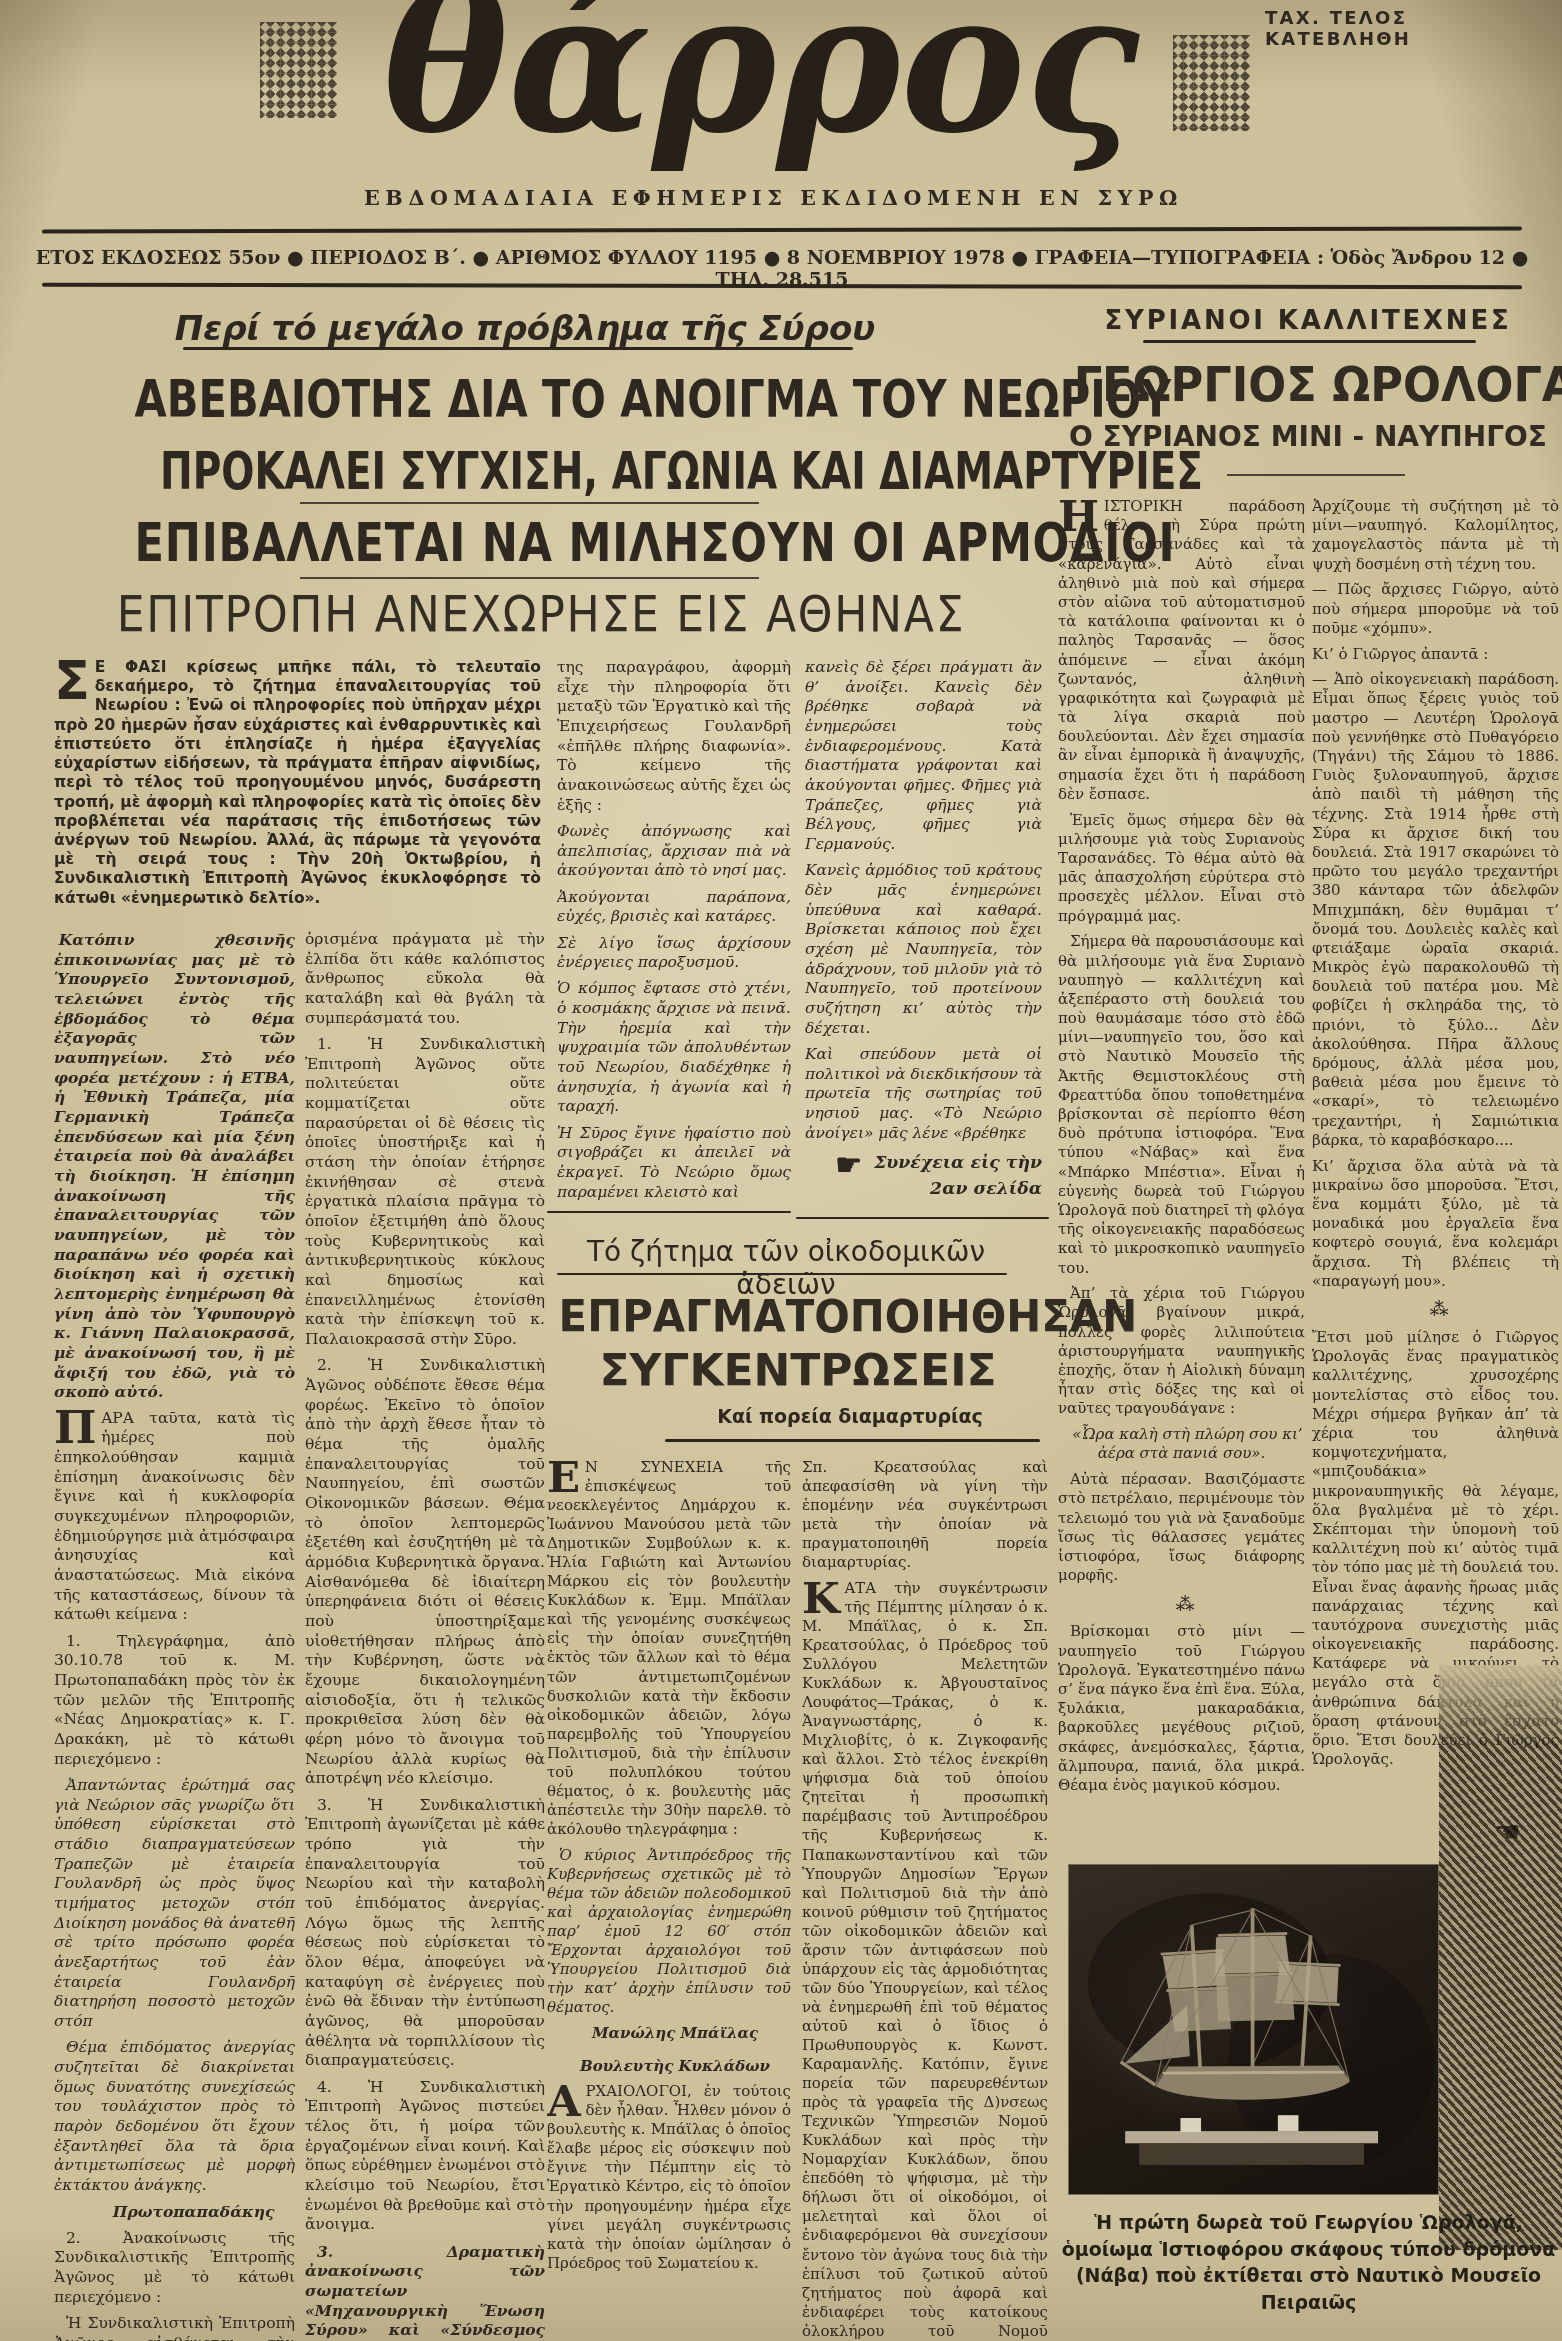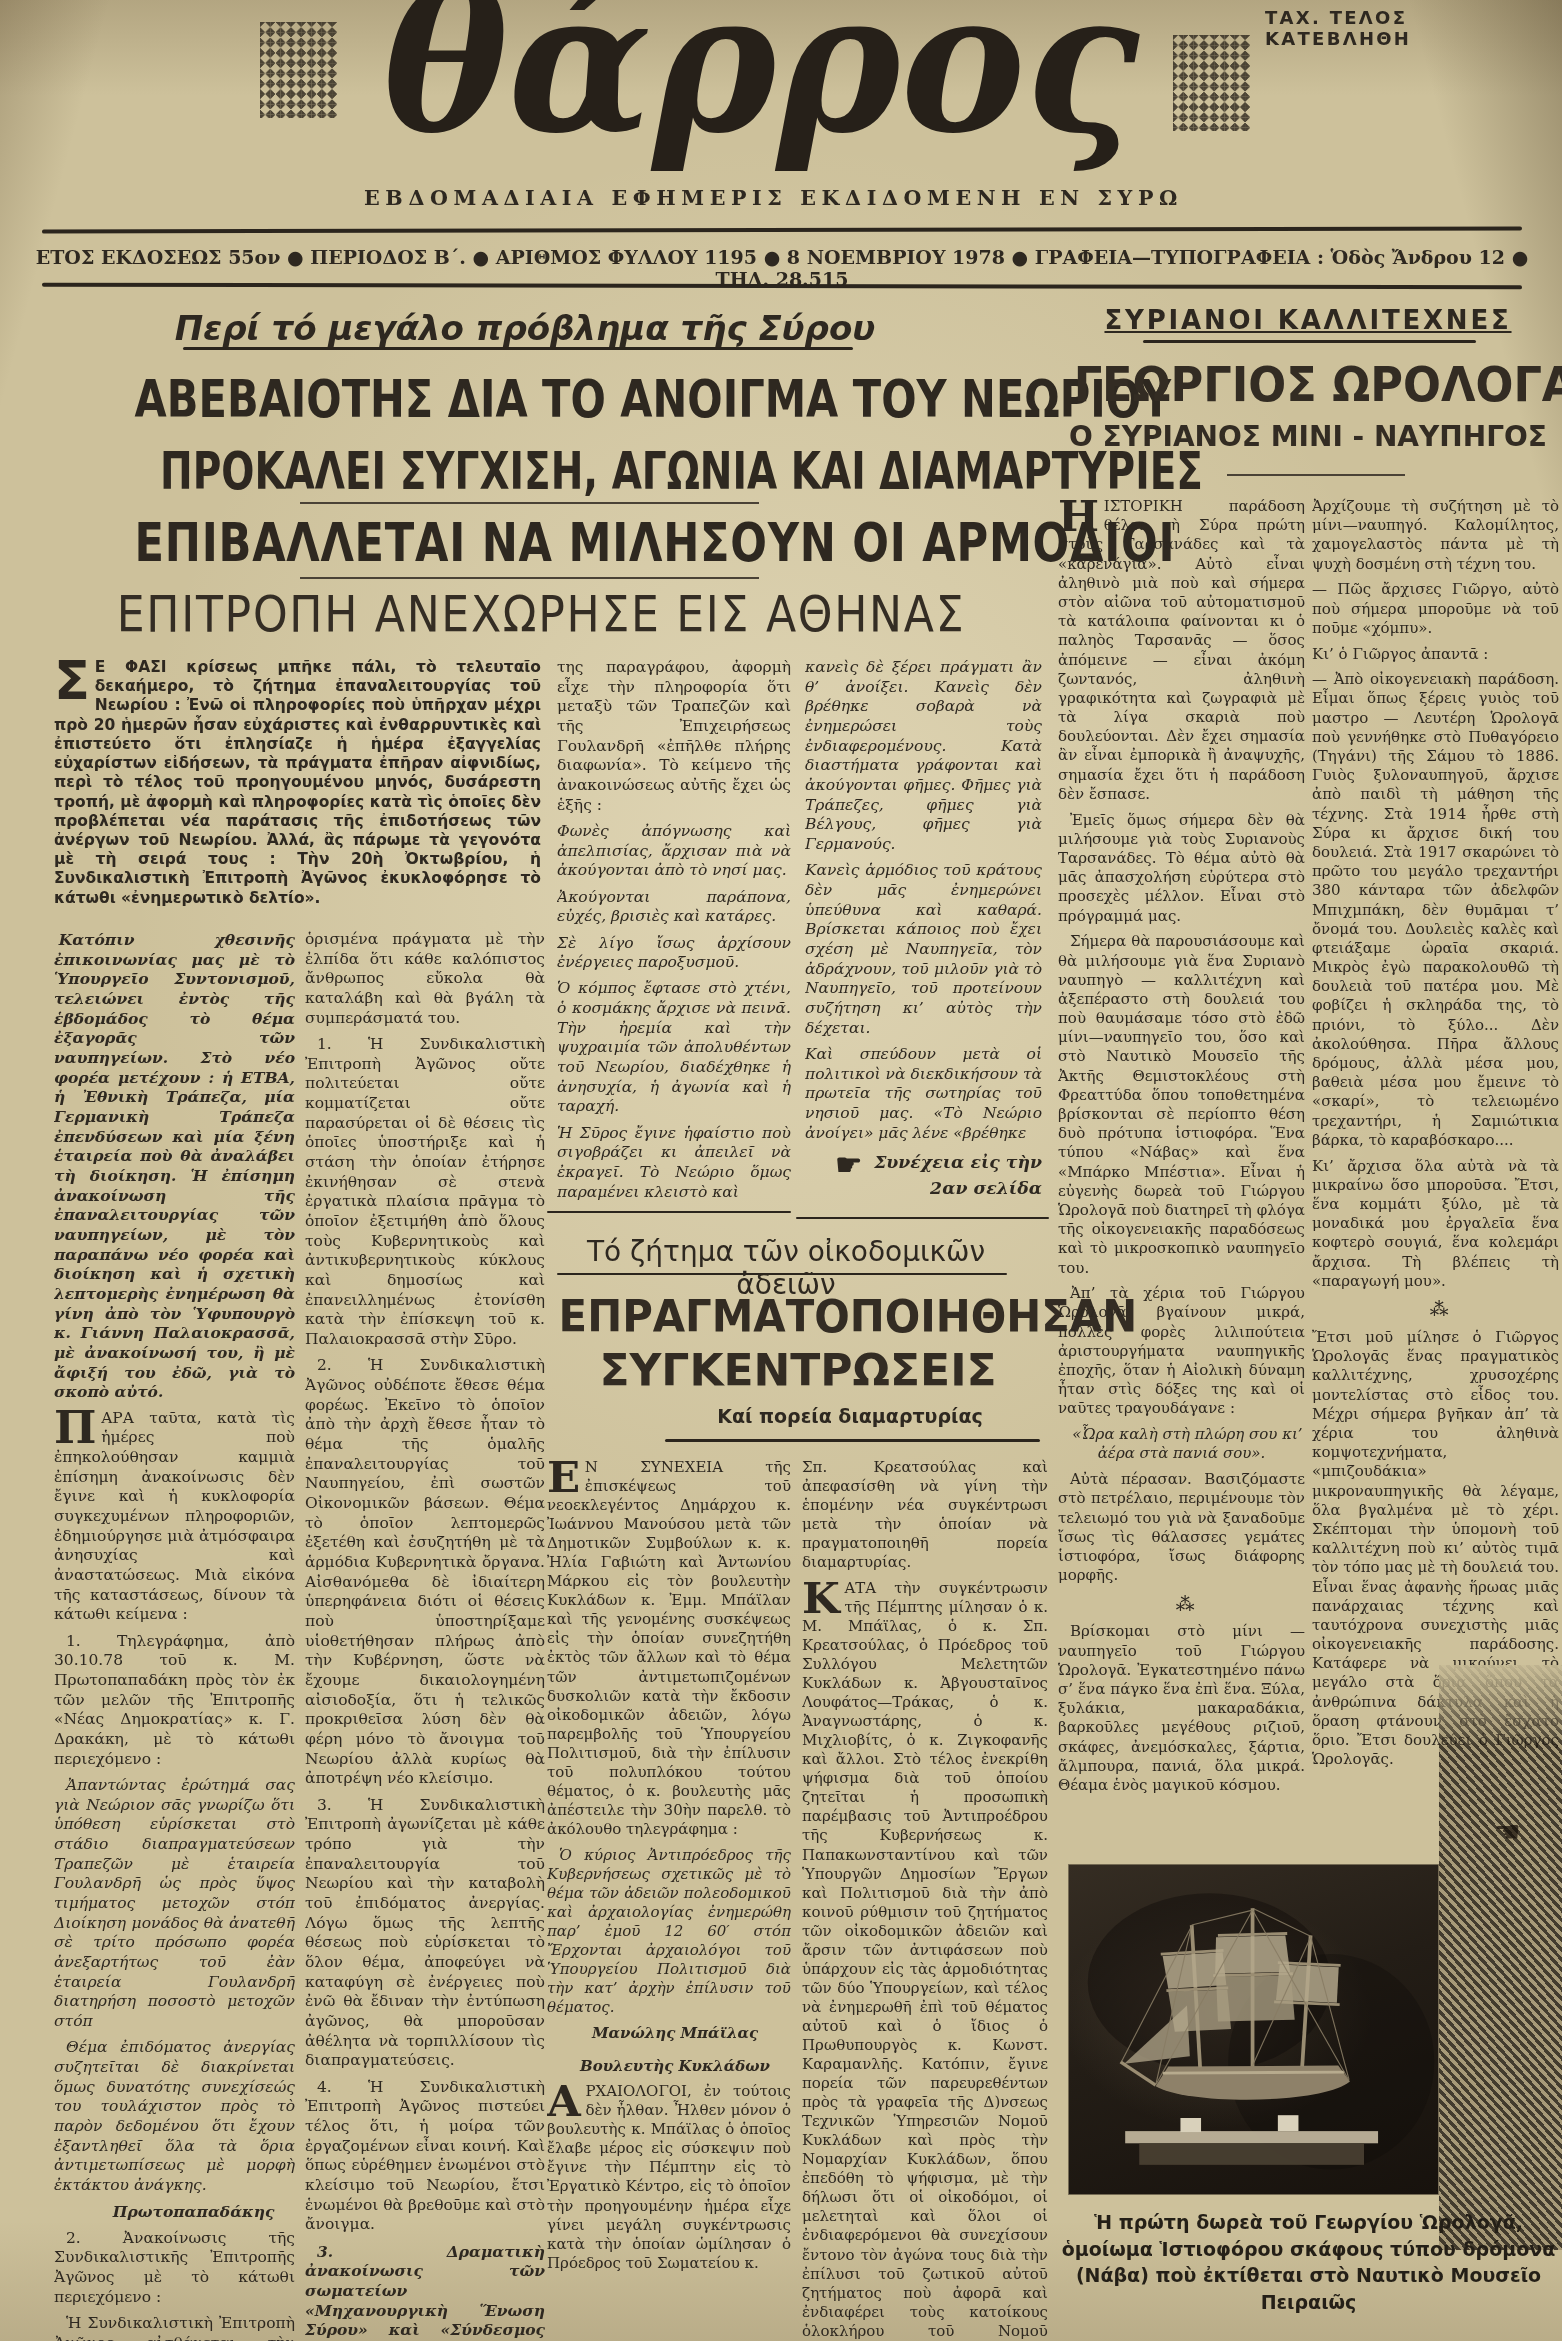--- a/index.html
+++ b/index.html
@@ -103,21 +103,21 @@
   <div class="abs col just" style="left:305px;top:930px;width:240px;height:1447px;font-size:15.5px;">
     <p class="nodent"><span>ὁρισμένα πράγματα μὲ τὴν ἐλπίδα ὅτι κάθε καλόπιστος ἄνθρωπος εὔκολα θὰ καταλάβη καὶ θὰ βγάλη τὰ συμπεράσματά του.</span></p>
     <p><span>1. Ἡ Συνδικαλιστικὴ Ἐπιτροπὴ Ἀγῶνος οὔτε πολιτεύεται οὔτε κομματίζεται οὔτε παρασύρεται οἱ δὲ θέσεις τὶς ὁποῖες ὑποστήριξε καὶ ἡ στάση τὴν ὁποίαν ἐτήρησε ἐκινήθησαν σὲ στενὰ ἐργατικὰ πλαίσια πρᾶγμα τὸ ὁποῖον ἐξετιμήθη ἀπὸ ὅλους τοὺς Κυβερνητικοὺς καὶ ἀντικυβερνητικοὺς κύκλους καὶ δημοσίως καὶ ἐπανειλλημένως ἐτονίσθη κατὰ τὴν ἐπίσκεψη τοῦ κ. Παλαιοκρασσᾶ στὴν Σῦρο.</span></p>
     <p><span>2. Ἡ Συνδικαλιστικὴ Ἀγῶνος οὐδέποτε ἔθεσε θέμα φορέως. Ἐκεῖνο τὸ ὁποῖον ἀπὸ τὴν ἀρχὴ ἔθεσε ἦταν τὸ θέμα τῆς ὁμαλῆς ἐπαναλειτουργίας τοῦ Ναυπηγείου, ἐπὶ σωστῶν Οἰκονομικῶν βάσεων. Θέμα τὸ ὁποῖον λεπτομερῶς ἐξετέθη καὶ ἐσυζητήθη μὲ τὰ ἁρμόδια Κυβερνητικὰ ὄργανα. Αἰσθανόμεθα δὲ ἰδιαίτερη ὑπερηφάνεια διότι οἱ θέσεις ποὺ ὑποστηρίξαμε υἱοθετήθησαν πλήρως ἀπὸ τὴν Κυβέρνηση, ὥστε νὰ ἔχουμε δικαιολογημένη αἰσιοδοξία, ὅτι ἡ τελικῶς προκριθεῖσα λύση δὲν θὰ φέρη μόνο τὸ ἄνοιγμα τοῦ Νεωρίου ἀλλὰ κυρίως θὰ ἀποτρέψη νέο κλείσιμο.</span></p>
     <p><span>3. Ἡ Συνδικαλιστικὴ Ἐπιτροπὴ ἀγωνίζεται μὲ κάθε τρόπο γιὰ τὴν ἐπαναλειτουργία τοῦ Νεωρίου καὶ τὴν καταβολὴ τοῦ ἐπιδόματος ἀνεργίας. Λόγω ὅμως τῆς λεπτῆς θέσεως ποὺ εὑρίσκεται τὸ ὅλον θέμα, ἀποφεύγει νὰ καταφύγη σὲ ἐνέργειες ποὺ ἐνῶ θὰ ἔδιναν τὴν ἐντύπωση ἀγῶνος, θὰ μποροῦσαν ἀθέλητα νὰ τορπιλλίσουν τὶς διαπραγματεύσεις.</span></p>
     <p><span>4. Ἡ Συνδικαλιστικὴ Ἐπιτροπὴ Ἀγῶνος πιστεύει τέλος ὅτι, ἡ μοίρα τῶν ἐργαζομένων εἶναι κοινή. Καὶ ὅπως εὑρέθημεν ἑνωμένοι στὸ κλείσιμο τοῦ Νεωρίου, ἔτσι ἑνωμένοι θὰ βρεθοῦμε καὶ στὸ ἄνοιγμα.</span></p>
     <p class="bi"><span>3. Δραματικὴ ἀνακοίνωσις τῶν σωματείων «Μηχανουργικὴ Ἕνωση Σύρου» καὶ «Σύνδεσμος Ὑφαλοχρωματιστῶν Σύρου», τὸ νόημα τῆς ὁποίας προκύπτει ἀπὸ τὴν προτελευταία</span></p>
   </div>
 
   <div class="abs col just" style="left:557px;top:658px;width:234px;height:546px;font-size:15.5px;">
-    <p class="nodent"><span>της παραγράφου, ἀφορμὴ εἶχε τὴν πληροφορία ὅτι μεταξὺ τῶν Τραπεζῶν καὶ τῆς Ἐπιχειρήσεως Γουλανδρῆ «ἐπῆλθε πλήρης διαφωνία». Τὸ κείμενο τῆς ἀνακοινώσεως αὐτῆς ἔχει ὡς ἑξῆς :</span></p>
+    <p class="nodent"><span>της παραγράφου, ἀφορμὴ εἶχε τὴν πληροφορία ὅτι μεταξὺ τῶν Ἐργατικὸ καὶ τῆς Ἐπιχειρήσεως Γουλανδρῆ «ἐπῆλθε πλήρης διαφωνία». Τὸ κείμενο τῆς ἀνακοινώσεως αὐτῆς ἔχει ὡς ἑξῆς :</span></p>
     <p class="it nodent"><span>Φωνὲς ἀπόγνωσης καὶ ἀπελπισίας, ἄρχισαν πιὰ νὰ ἀκούγονται ἀπὸ τὸ νησί μας.</span></p>
     <p class="it nodent"><span>Ἀκούγονται παράπονα, εὐχές, βρισιὲς καὶ κατάρες.</span></p>
     <p class="it nodent"><span>Σὲ λίγο ἴσως ἀρχίσουν ἐνέργειες παροξυσμοῦ.</span></p>
     <p class="it nodent"><span>Ὁ κόμπος ἔφτασε στὸ χτένι, ὁ κοσμάκης ἄρχισε νὰ πεινᾶ. Τὴν ἠρεμία καὶ τὴν ψυχραιμία τῶν ἀπολυθέντων τοῦ Νεωρίου, διαδέχθηκε ἡ ἀνησυχία, ἡ ἀγωνία καὶ ἡ ταραχή.</span></p>
     <p class="it nodent"><span>Ἡ Σῦρος ἔγινε ἡφαίστιο ποὺ σιγοβράζει κι ἀπειλεῖ νὰ ἐκραγεῖ. Τὸ Νεώριο ὅμως παραμένει κλειστὸ καὶ</span></p>
   </div>
 
   <div class="abs col just" style="left:805px;top:658px;width:237px;height:546px;font-size:15.5px;">
     <p class="it nodent"><span>κανεὶς δὲ ξέρει πράγματι ἂν θ’ ἀνοίξει. Κανεὶς δὲν βρέθηκε σοβαρὰ νὰ ἐνημερώσει τοὺς ἐνδιαφερομένους. Κατὰ διαστήματα γράφονται καὶ ἀκούγονται φῆμες. Φῆμες γιὰ Τράπεζες, φῆμες γιὰ Βέλγους, φῆμες γιὰ Γερμανούς.</span></p>
     <p class="it nodent"><span>Κανεὶς ἁρμόδιος τοῦ κράτους δὲν μᾶς ἐνημερώνει ὑπεύθυνα καὶ καθαρά. Βρίσκεται κάποιος ποὺ ἔχει σχέση μὲ Ναυπηγεῖα, τὸν ἀδράχνουν, τοῦ μιλοῦν γιὰ τὸ Ναυπηγεῖο, τοῦ προτείνουν συζήτηση κι’ αὐτὸς τὴν δέχεται.</span></p>
@@ -146,21 +146,21 @@
     <p class="sigc" style="margin-bottom:14px;"><span>Μανώλης Μπάϊλας</span></p>
     <p class="sigc"><span>Βουλευτὴς Κυκλάδων</span></p>
     <p class="nodent"><span class="dc">Α</span><span>ΡΧΑΙΟΛΟΓΟΙ, ἐν τούτοις δὲν ἦλθαν. Ἦλθεν μόνον ὁ βουλευτὴς κ. Μπάϊλας ὁ ὁποῖος ἔλαβε μέρος εἰς σύσκεψιν ποὺ ἔγινε τὴν Πέμπτην εἰς τὸ Ἐργατικὸ Κέντρο, εἰς τὸ ὁποῖον τὴν προηγουμένην ἡμέρα εἶχε γίνει μεγάλη συγκέντρωσις κατὰ τὴν ὁποίαν ὡμίλησαν ὁ Πρόεδρος τοῦ Σωματείου κ.</span></p>
   </div>
 
   <div class="abs col just" style="left:802px;top:1458px;width:246px;height:920px;font-size:15px;">
     <p class="nodent"><span>Σπ. Κρεατσούλας καὶ ἀπεφασίσθη νὰ γίνη τὴν ἑπομένην νέα συγκέντρωσι μετὰ τὴν ὁποίαν νὰ πραγματοποιηθῆ πορεία διαμαρτυρίας.</span></p>
     <p class="nodent"><span class="dc">Κ</span><span>ΑΤΑ τὴν συγκέντρωσιν τῆς Πέμπτης μίλησαν ὁ κ. Μ. Μπάϊλας, ὁ κ. Σπ. Κρεατσούλας, ὁ Πρόεδρος τοῦ Συλλόγου Μελετητῶν Κυκλάδων κ. Ἀβγουσταῖνος Λουφάτος—Τράκας, ὁ κ. Ἀναγνωστάρης, ὁ κ. Μιχλιοβίτς, ὁ κ. Ζιγκοφανῆς καὶ ἄλλοι. Στὸ τέλος ἐνεκρίθη ψήφισμα διὰ τοῦ ὁποίου ζητεῖται ἡ προσωπικὴ παρέμβασις τοῦ Ἀντιπροέδρου τῆς Κυβερνήσεως κ. Παπακωνσταντίνου καὶ τῶν Ὑπουργῶν Δημοσίων Ἔργων καὶ Πολιτισμοῦ διὰ τὴν ἀπὸ κοινοῦ ρύθμισιν τοῦ ζητήματος τῶν οἰκοδομικῶν ἀδειῶν καὶ ἄρσιν τῶν ἀντιφάσεων ποὺ ὑπάρχουν εἰς τὰς ἁρμοδιότητας τῶν δύο Ὑπουργείων, καὶ τέλος νὰ ἐνημερωθῆ ἐπὶ τοῦ θέματος αὐτοῦ καὶ ὁ ἴδιος ὁ Πρωθυπουργὸς κ. Κωνστ. Καραμανλῆς. Κατόπιν, ἔγινε πορεία τῶν παρευρεθέντων πρὸς τὰ γραφεῖα τῆς Δ)νσεως Τεχνικῶν Ὑπηρεσιῶν Νομοῦ Κυκλάδων καὶ πρὸς τὴν Νομαρχίαν Κυκλάδων, ὅπου ἐπεδόθη τὸ ψήφισμα, μὲ τὴν δήλωσι ὅτι οἱ οἰκοδόμοι, οἱ μελετηταὶ καὶ ὅλοι οἱ ἐνδιαφερόμενοι θὰ συνεχίσουν ἔντονο τὸν ἀγώνα τους διὰ τὴν ἐπίλυσι τοῦ ζωτικοῦ αὐτοῦ ζητήματος ποὺ ἀφορᾶ καὶ ἐνδιαφέρει τοὺς κατοίκους ὁλοκλήρου τοῦ Νομοῦ Κυκλάδων.</span></p>
   </div>
 
-  <div class="abs ctr sans" style="left:1056px;top:305px;width:504px;font-size:26px;font-weight:bold;letter-spacing:2.8px;text-decoration:underline;">ΣΥΡΙΑΝΟΙ ΚΑΛΛΙΤΕΧΝΕΣ</div>
+  <div class="abs ctr sans" style="left:1056px;top:305px;width:504px;font-size:26px;font-weight:bold;letter-spacing:2.8px;">ΣΥΡΙΑΝΟΙ ΚΑΛΛΙΤΕΧΝΕΣ</div>
   <div class="abs rule" style="left:1143px;top:340px;width:333px;height:2.8px;"></div>
 
   <div class="abs ctr sans" style="left:1056px;top:356px;width:504px;font-size:48px;font-weight:bold;white-space:nowrap;transform:scaleX(.93);transform-origin:center;color:#332c23;">ΓΕΩΡΓΙΟΣ ΩΡΟΛΟΓΑΣ</div>
 
   <div class="abs ctr sans" style="left:1056px;top:420px;width:504px;font-size:28px;font-weight:bold;color:#332c23;">Ο ΣΥΡΙΑΝΟΣ ΜΙΝΙ - ΝΑΥΠΗΓΟΣ</div>
 
   <div class="abs thin" style="left:1227px;top:474px;width:178px;"></div>
 
   <div class="abs col just" style="left:1058px;top:497px;width:247px;height:1361px;font-size:15px;line-height:1.28;">
     <p class="nodent"><span class="dc">Η</span><span>ΙΣΤΟΡΙΚΗ παράδοση θέλει τὴ Σύρα πρώτη στοὺς Ταρσανάδες καὶ τὰ «καρενάγια». Αὐτὸ εἶναι ἀληθινὸ μιὰ ποὺ καὶ σήμερα στὸν αἰῶνα τοῦ αὐτοματισμοῦ τὰ κατάλοιπα φαίνονται κι ὁ παληὸς Ταρσανᾶς — ὅσος ἀπόμεινε — εἶναι ἀκόμη ζωντανός, ἀληθινὴ γραφικότητα καὶ ζωγραφιὰ μὲ τὰ λίγα σκαριὰ ποὺ δουλεύονται. Δὲν ἔχει σημασία ἂν εἶναι ἐμπορικὰ ἢ ἀναψυχῆς, σημασία ἔχει ὅτι ἡ παράδοση δὲν ἔσπασε.</span></p>

